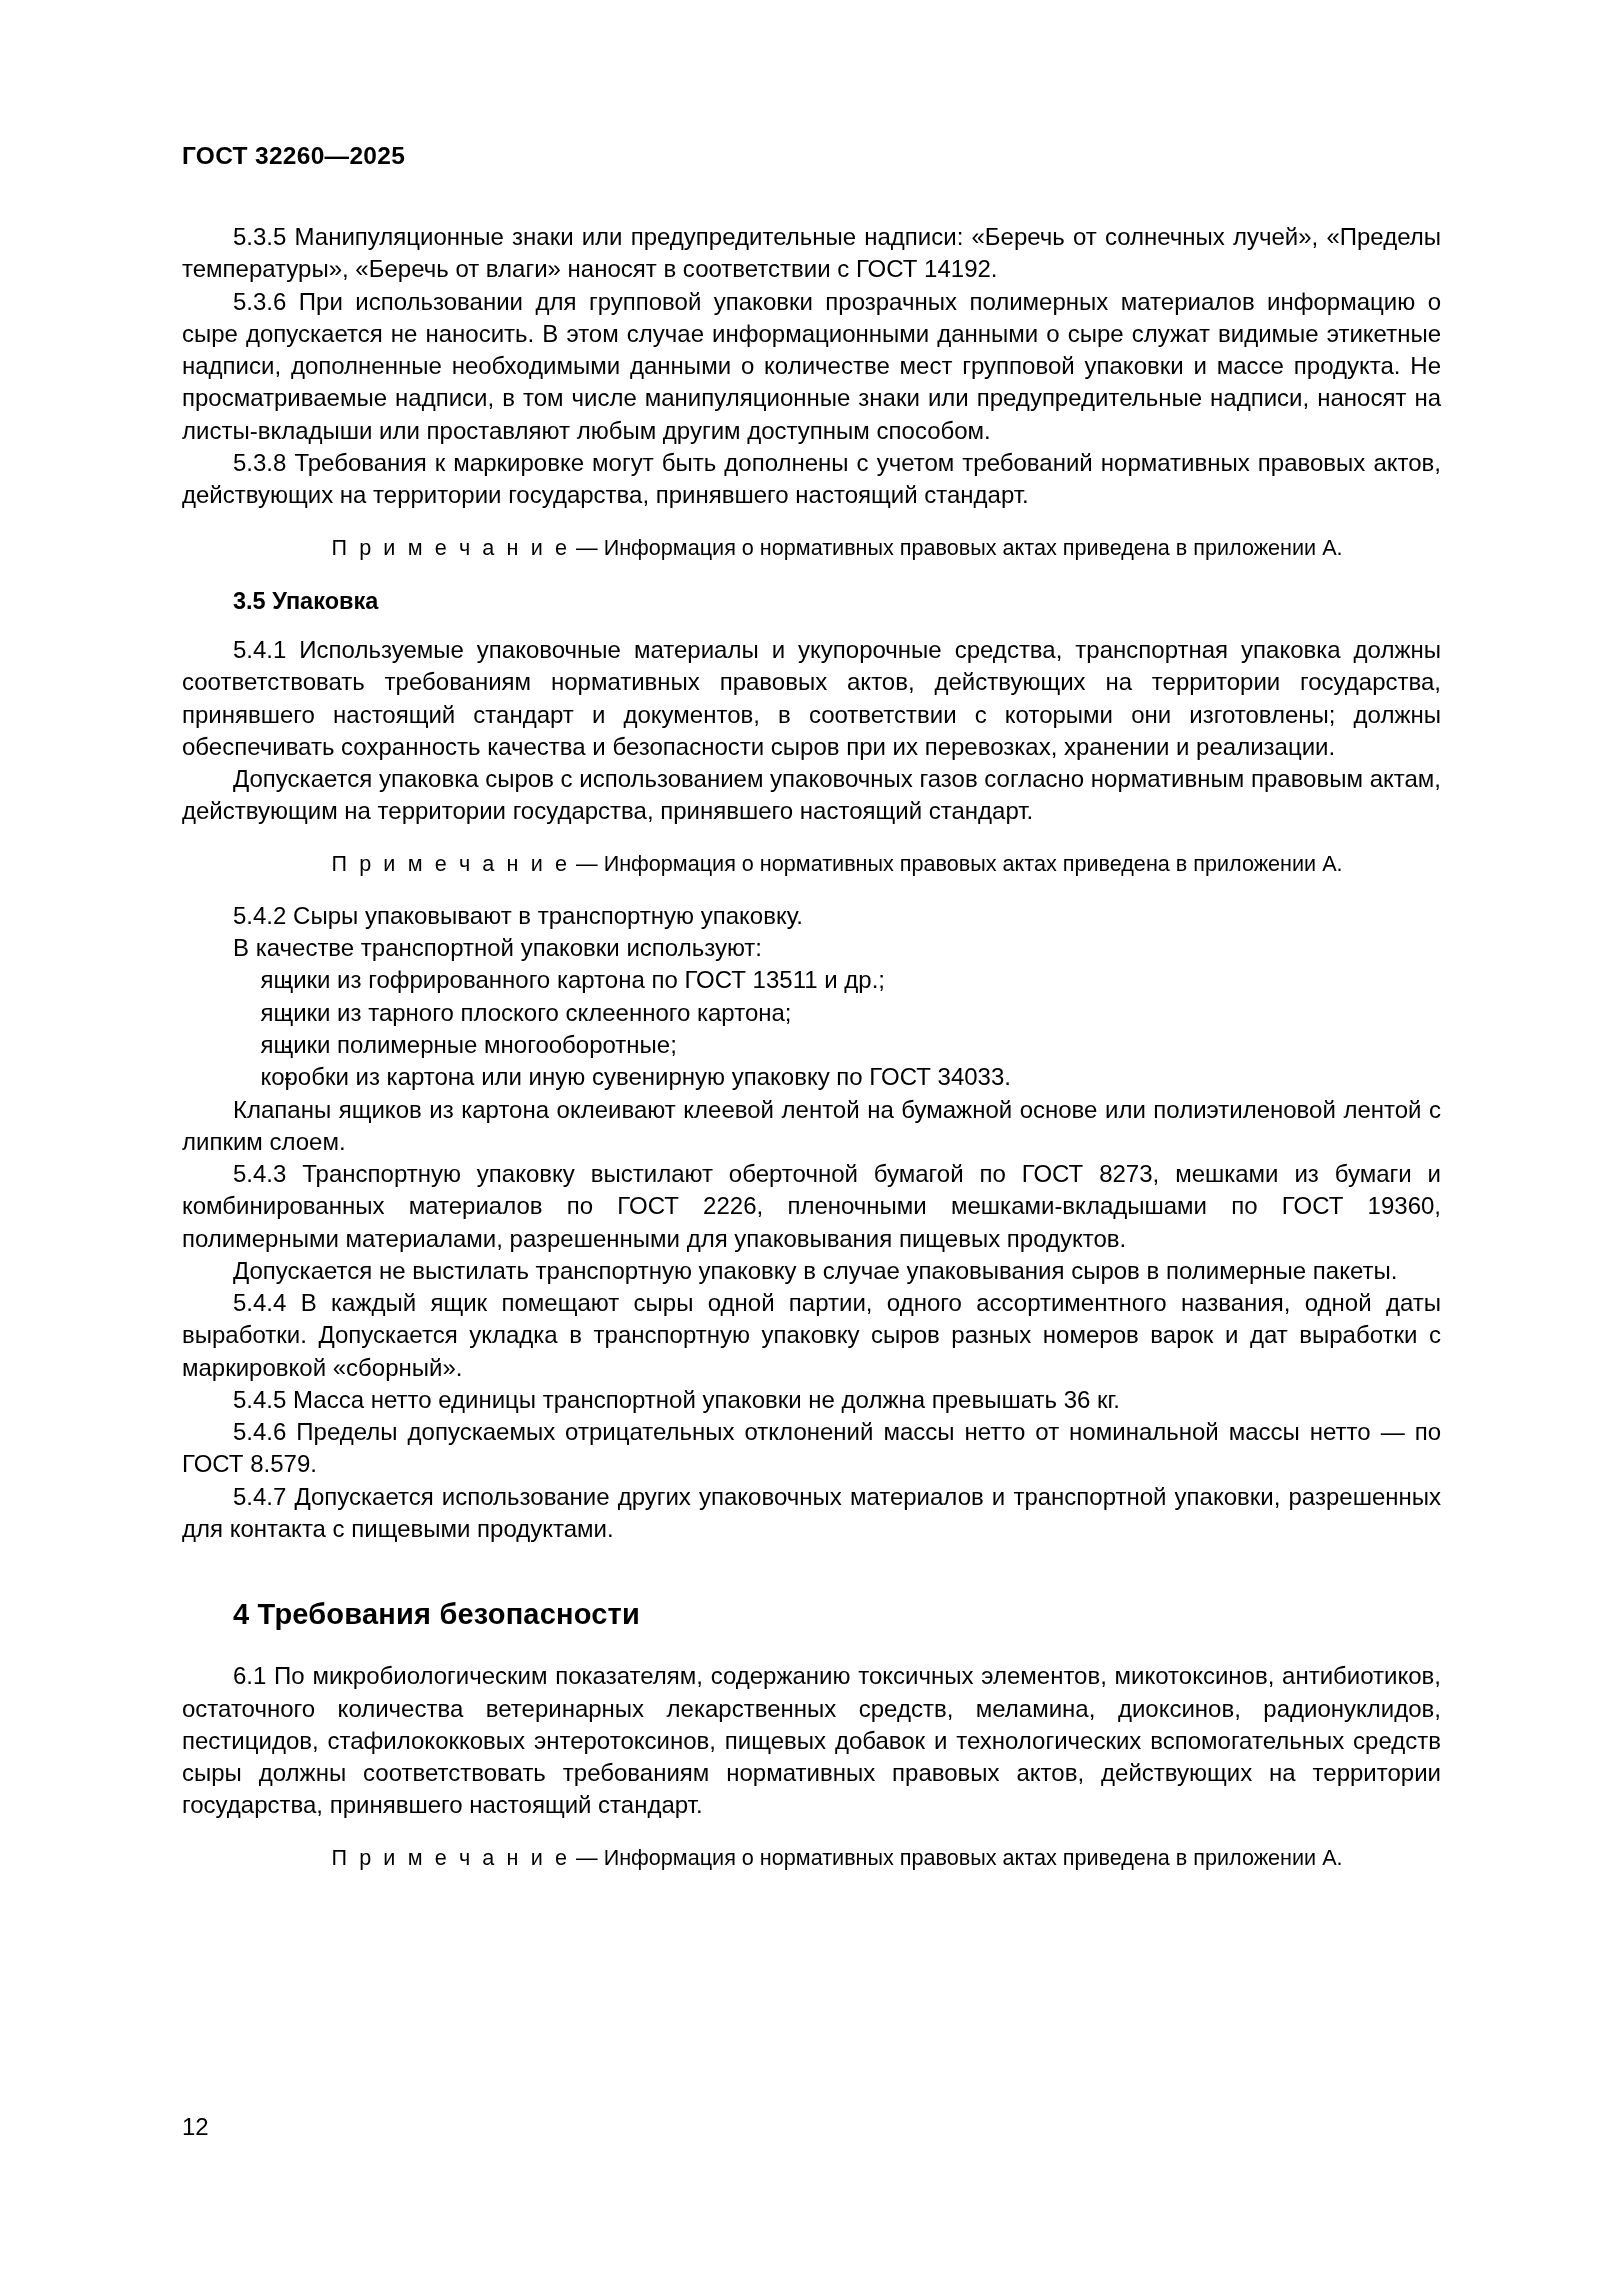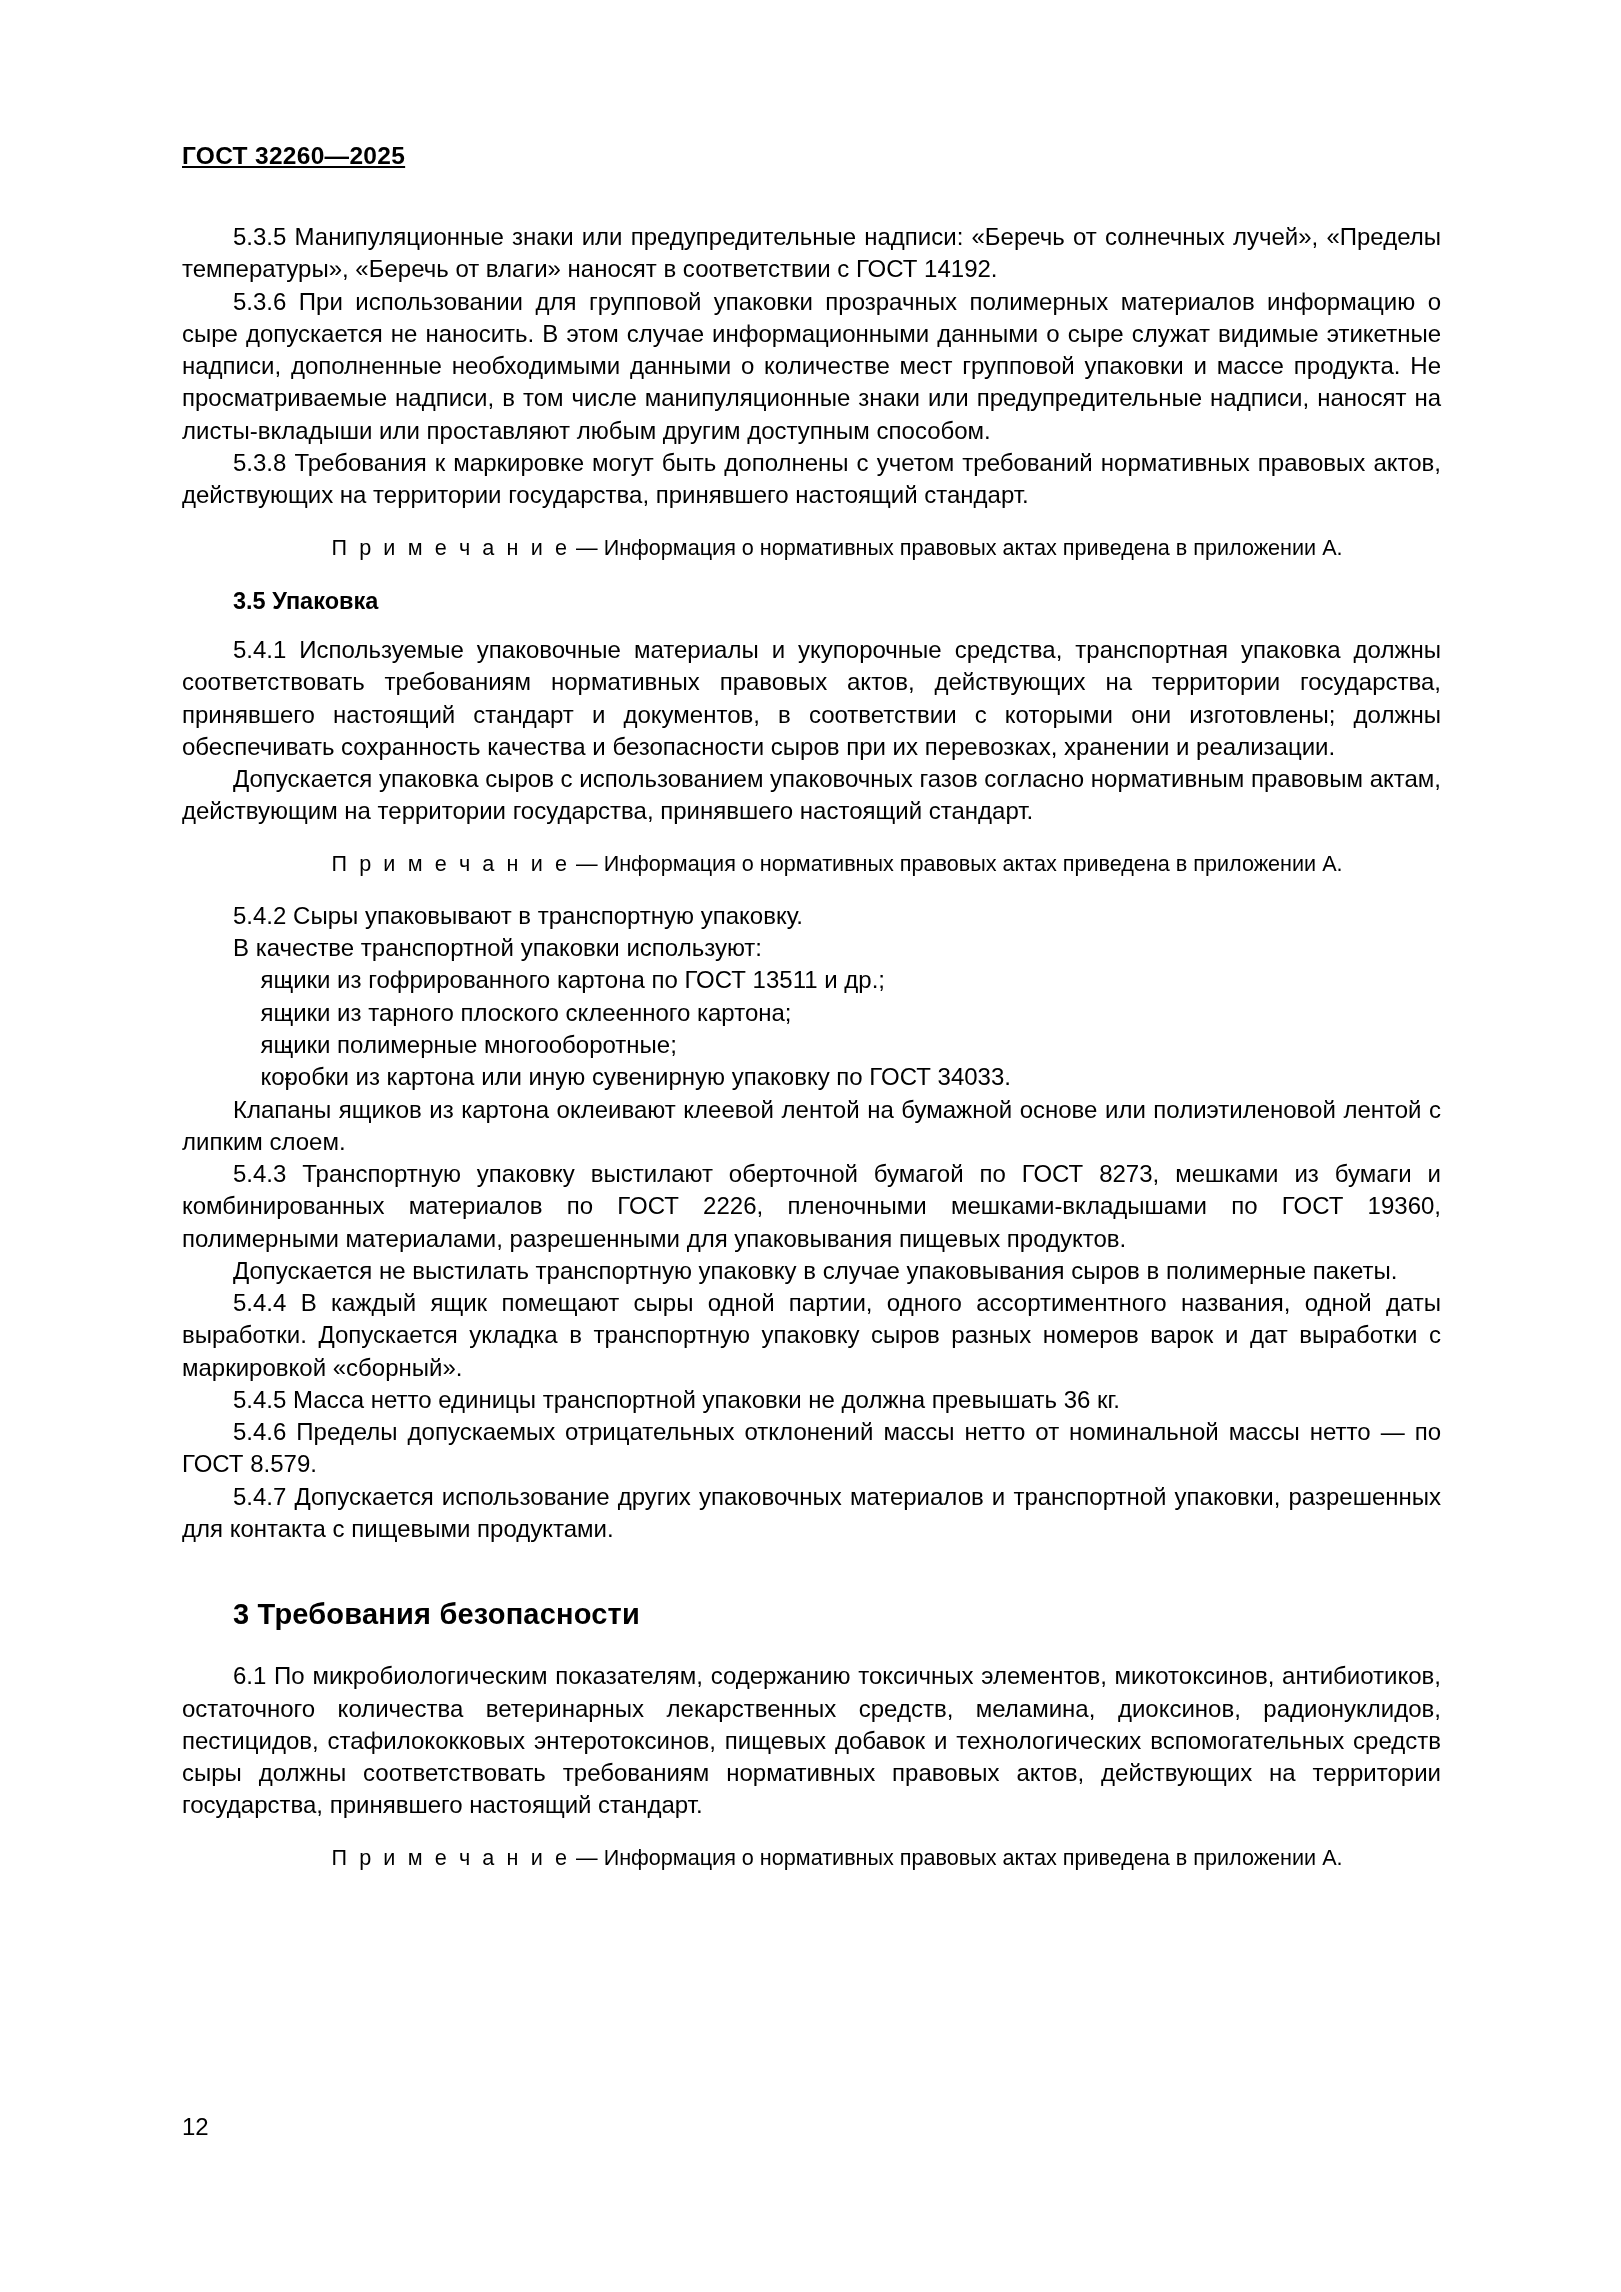--- a/index.html
+++ b/index.html
@@ -23,21 +23,20 @@
     position: absolute;
     left: 182px;
     top: 142px;
     width: 1259px;
   }
   .header {
     font-size: 24.5px;
     font-weight: bold;
     letter-spacing: 0.3px;
     margin: 0 0 51px 0;
-    text-decoration: underline;
   }
   p {
     margin: 0;
     font-size: 24px;
     line-height: 1.345;
     text-align: justify;
     text-justify: inter-word;
   }
   .indent {
     text-indent: 51px;
@@ -115,21 +114,21 @@
     <p class="dash"><span class="d">-</span><span>коробки из картона или иную сувенирную упаковку по ГОСТ 34033.</span></p>
 
     <p class="indent">Клапаны ящиков из картона оклеивают клеевой лентой на бумажной основе или полиэтиленовой лентой с липким слоем.</p>
     <p class="indent">5.4.3 Транспортную упаковку выстилают оберточной бумагой по ГОСТ 8273, мешками из бумаги и комбинированных материалов по ГОСТ 2226, пленочными мешками-вкладышами по ГОСТ 19360, полимерными материалами, разрешенными для упаковывания пищевых продуктов.</p>
     <p class="indent">Допускается не выстилать транспортную упаковку в случае упаковывания сыров в полимерные пакеты.</p>
     <p class="indent">5.4.4 В каждый ящик помещают сыры одной партии, одного ассортиментного названия, одной даты выработки. Допускается укладка в транспортную упаковку сыров разных номеров варок и дат выработки с маркировкой «сборный».</p>
     <p class="indent">5.4.5 Масса нетто единицы транспортной упаковки не должна превышать 36 кг.</p>
     <p class="indent">5.4.6 Пределы допускаемых отрицательных отклонений массы нетто от номинальной массы нетто — по ГОСТ 8.579.</p>
     <p class="indent">5.4.7 Допускается использование других упаковочных материалов и транспортной упаковки, разрешенных для контакта с пищевыми продуктами.</p>
 
-    <div class="bighead">3 Требования безопасности</div>
+    <div class="bighead">4 Требования безопасности</div>
 
     <p class="indent">6.1 По микробиологическим показателям, содержанию токсичных элементов, микотоксинов, антибиотиков, остаточного количества ветеринарных лекарственных средств, меламина, диоксинов, радионуклидов, пестицидов, стафилококковых энтеротоксинов, пищевых добавок и технологических вспомогательных средств сыры должны соответствовать требованиям нормативных правовых актов, действующих на территории государства, принявшего настоящий стандарт.</p>
 
     <p class="note">
       <span class="sp">П р и м е ч а н и е</span>
       <span>— Информация о нормативных правовых актах приведена в приложении А.</span>
     </p>
 
   </div>
 

